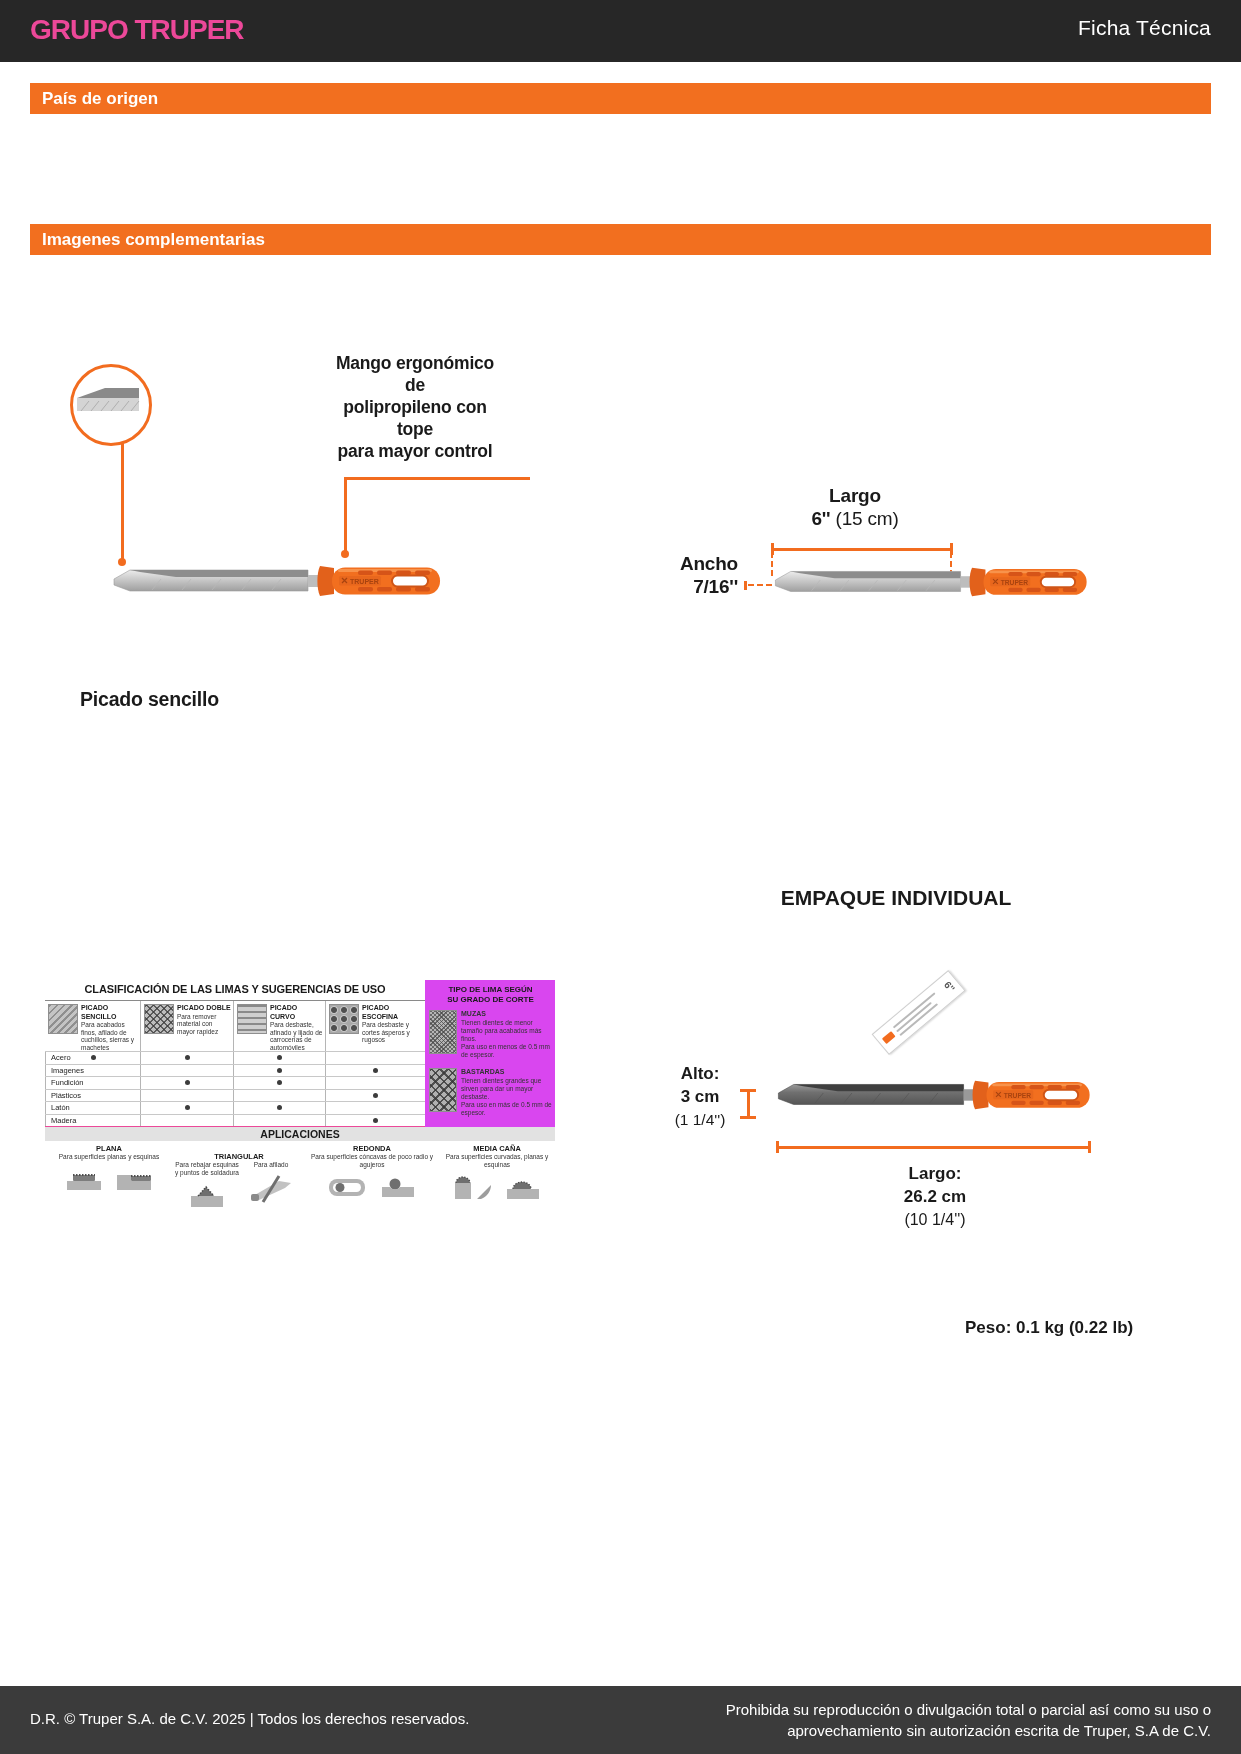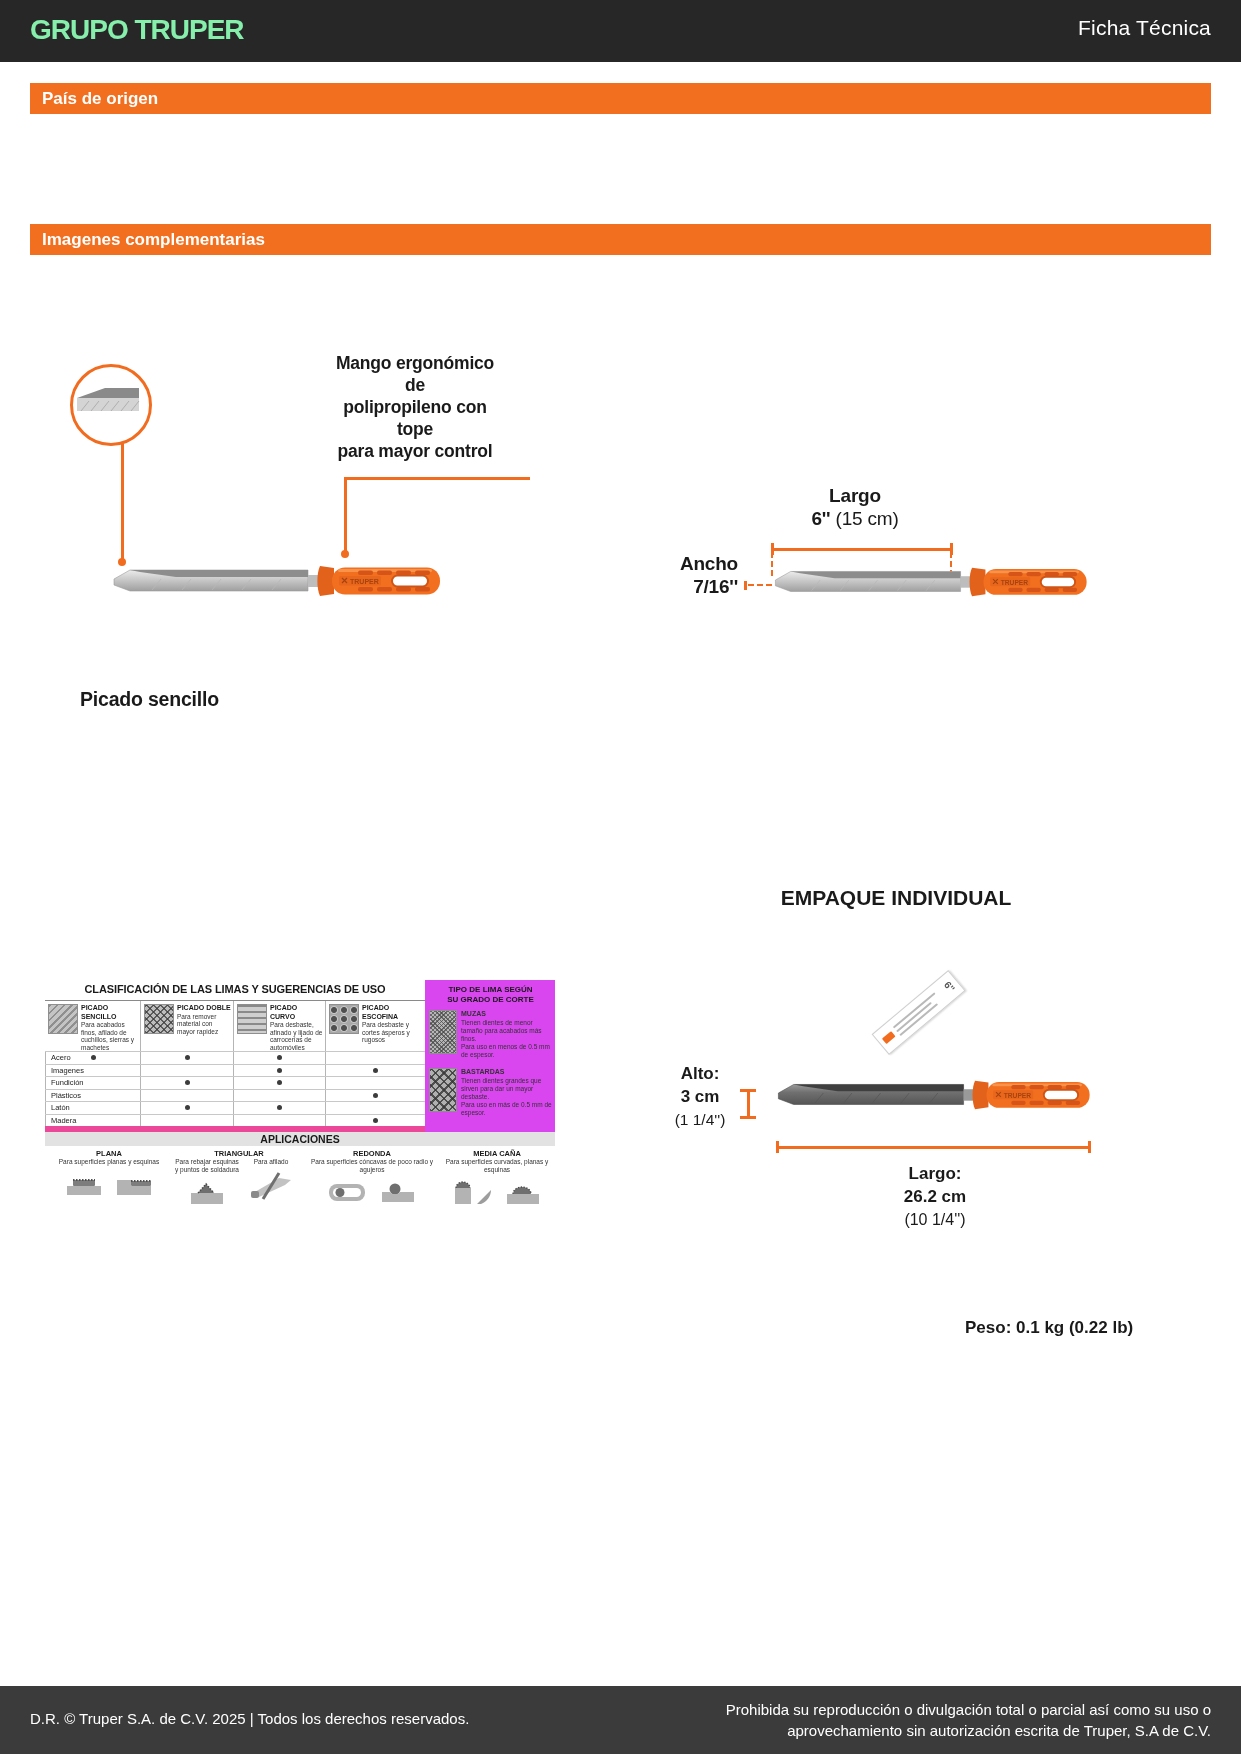--- a/index.html
+++ b/index.html
@@ -2,21 +2,21 @@
 <html><head>
 <meta charset="utf-8">
 <style>
   html,body{margin:0;padding:0;background:#fff;}
   .page{position:relative;width:1241px;height:1754px;background:#fff;overflow:hidden;
         font-family:"Liberation Sans",sans-serif;color:#1a1a1a;}
   .abs{position:absolute;}
 
   
   .hdr{left:0;top:0;width:1241px;height:62px;background:#272727;}
-  .hdr-brand{left:30px;top:14px;font-size:28px;font-weight:800;letter-spacing:-1px;color:#86efac;}
+  .hdr-brand{left:30px;top:14px;font-size:28px;font-weight:800;letter-spacing:-1px;color:#ec4899;}
   .hdr-doc{right:30px;top:16px;font-size:21px;font-weight:500;color:#fff;letter-spacing:.2px;}
   .ftr{left:0;top:1686px;width:1241px;height:68px;background:#3b3b3b;color:#fff;}
   .ftr-left{left:30px;top:24px;font-size:15px;}
   .ftr-right{right:30px;top:13px;font-size:15px;text-align:right;white-space:pre-line;line-height:21px;}
 
   
   .banner{left:30px;width:1181px;height:31px;background:#f26f1f;color:#fff;
           font-size:17px;font-weight:700;line-height:31px;padding-left:12px;box-sizing:border-box;}
   .graybox{left:30px;top:127px;width:1181px;height:44px;background:#ebebeb;
            font-size:17px;font-weight:700;line-height:44px;padding-left:18px;box-sizing:border-box;color:#111;}
@@ -298,21 +298,21 @@
           <span class="mat">Latón</span>
           <div class="dotcell"></div>
           <div class="dotcell">
               <span class="dot"></span>
             </div>
           <div class="dotcell">
               <span class="dot"></span>
             </div>
           <div class="dotcell"></div>
         </div>
-        <div class="clf-row" style="border-bottom:6px solid #ec4899;">
+        <div class="clf-row" style="border-bottom:1px solid #ec4899;">
           <span class="mat">Madera</span>
           <div class="dotcell"></div>
           <div class="dotcell"></div>
           <div class="dotcell"></div>
           <div class="dotcell">
               <span class="dot"></span>
             </div>
         </div>
       </div>
       <div class="clf-side">
@@ -347,21 +347,21 @@
             <rect x="9" y="9" width="22" height="6" rx="1" fill="#7d7d7d"></rect>
             <path d="M9,9 h22" stroke="#4f4f4f" stroke-width="2" stroke-dasharray="1.5,1.5"></path>
           </svg>
           <svg width="40" height="28" viewBox="0 0 40 28">
             <path d="M3,24 h34 v-9 h-20 v-6 h-14 z" fill="#b3b3b3"></path>
             <rect x="17" y="10" width="20" height="5" rx="1" fill="#7d7d7d"></rect>
             <path d="M17,10 h20" stroke="#4f4f4f" stroke-width="2" stroke-dasharray="1.5,1.5"></path>
           </svg>
         </div>
       </div>
-      <div class="app" style="width:132px;">
+      <div class="app" style="width:132px;margin-top:8px;">
         <div class="aname">TRIANGULAR</div>
         <div class="tri-cols">
           <div>
             <div class="adesc">Para rebajar esquinas y puntos de soldadura</div>
             <div class="icons">
               <svg width="40" height="30" viewBox="0 0 40 30">
                 <rect x="4" y="15" width="32" height="11" fill="#b3b3b3"></rect>
                 <polygon points="11,15 19,6 27,15" fill="#6f6f6f"></polygon>
                 <path d="M11,15 l8,-9 l8,9" stroke="#474747" stroke-width="1.5" stroke-dasharray="1.5,1.5" fill="none"></path>
               </svg>

